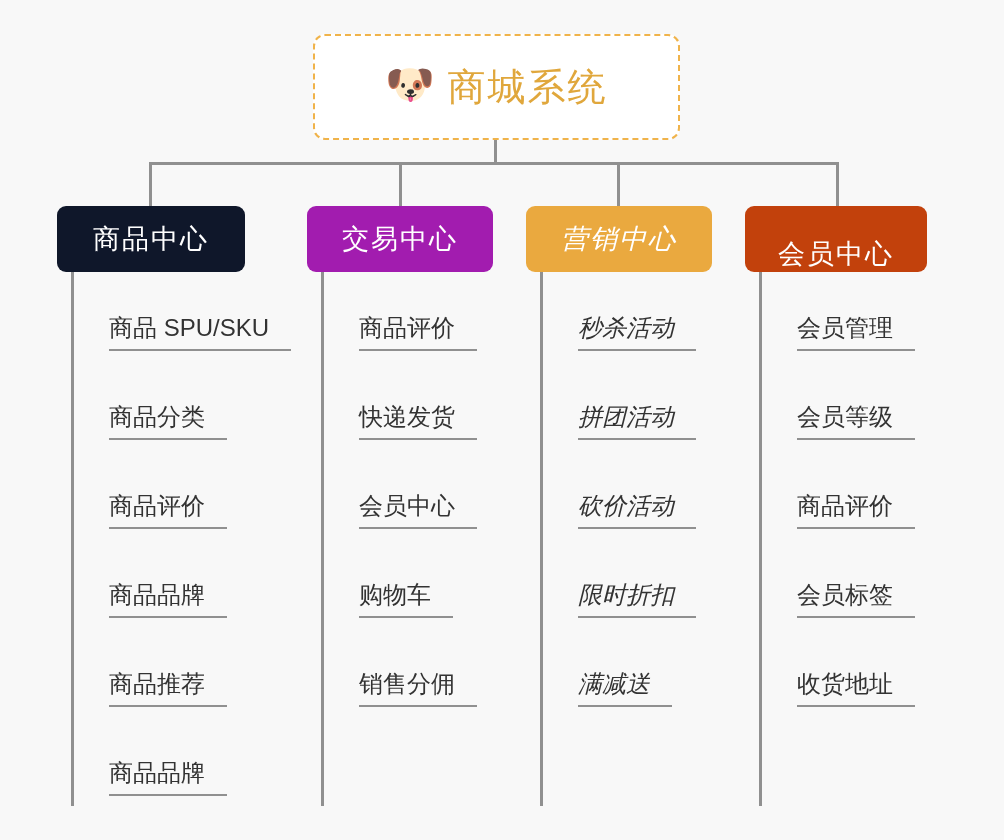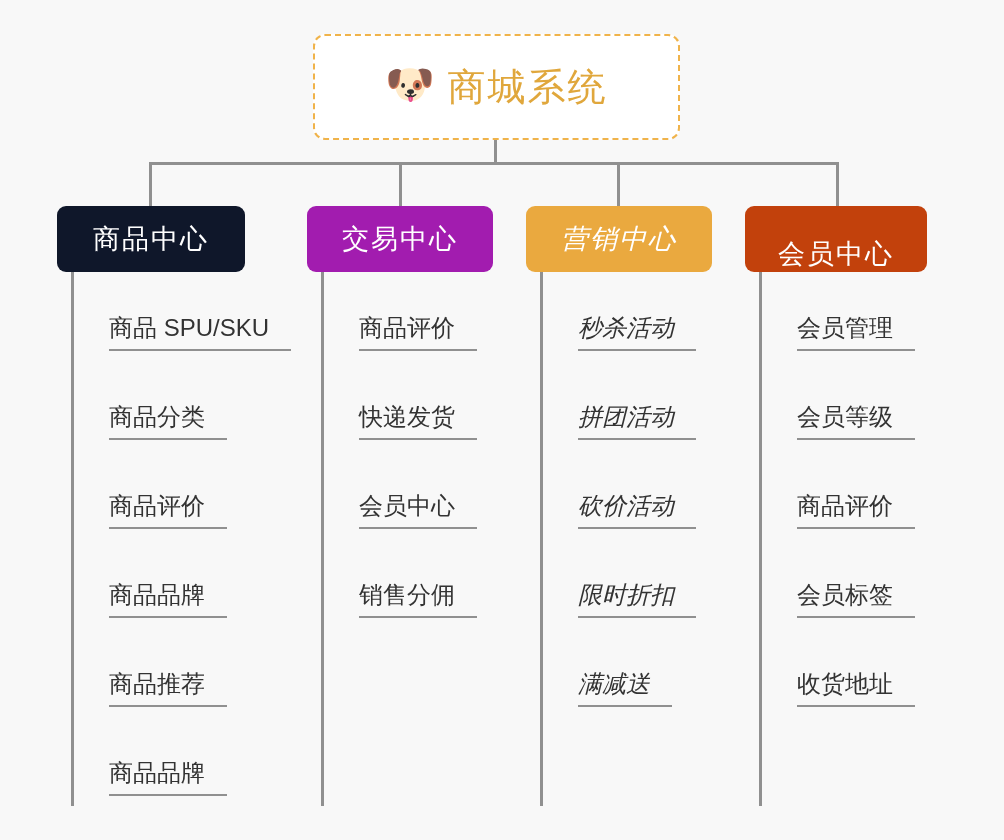--- a/index.html
+++ b/index.html
@@ -159,20 +159,23 @@
       <div class="leaf">
           <span class="leaf-label">商品评价</span>
         </div>
       <div class="leaf">
           <span class="leaf-label">快递发货</span>
         </div>
       <div class="leaf">
           <span class="leaf-label">会员中心</span>
         </div>
       <div class="leaf">
+          <span class="leaf-label">购物车</span>
+        </div>
+      <div class="leaf">
           <span class="leaf-label">销售分佣</span>
         </div>
     </div>
   </div>
 
   <div class="branch" style="left:526px; width:199px;font-style:italic;">
     <div class="branch-header" style="width: 186px; background: rgb(234, 169, 63);">
       <span>营销中心</span>
     </div>
     <div class="branch-trunk" style="height:534px;"></div>

